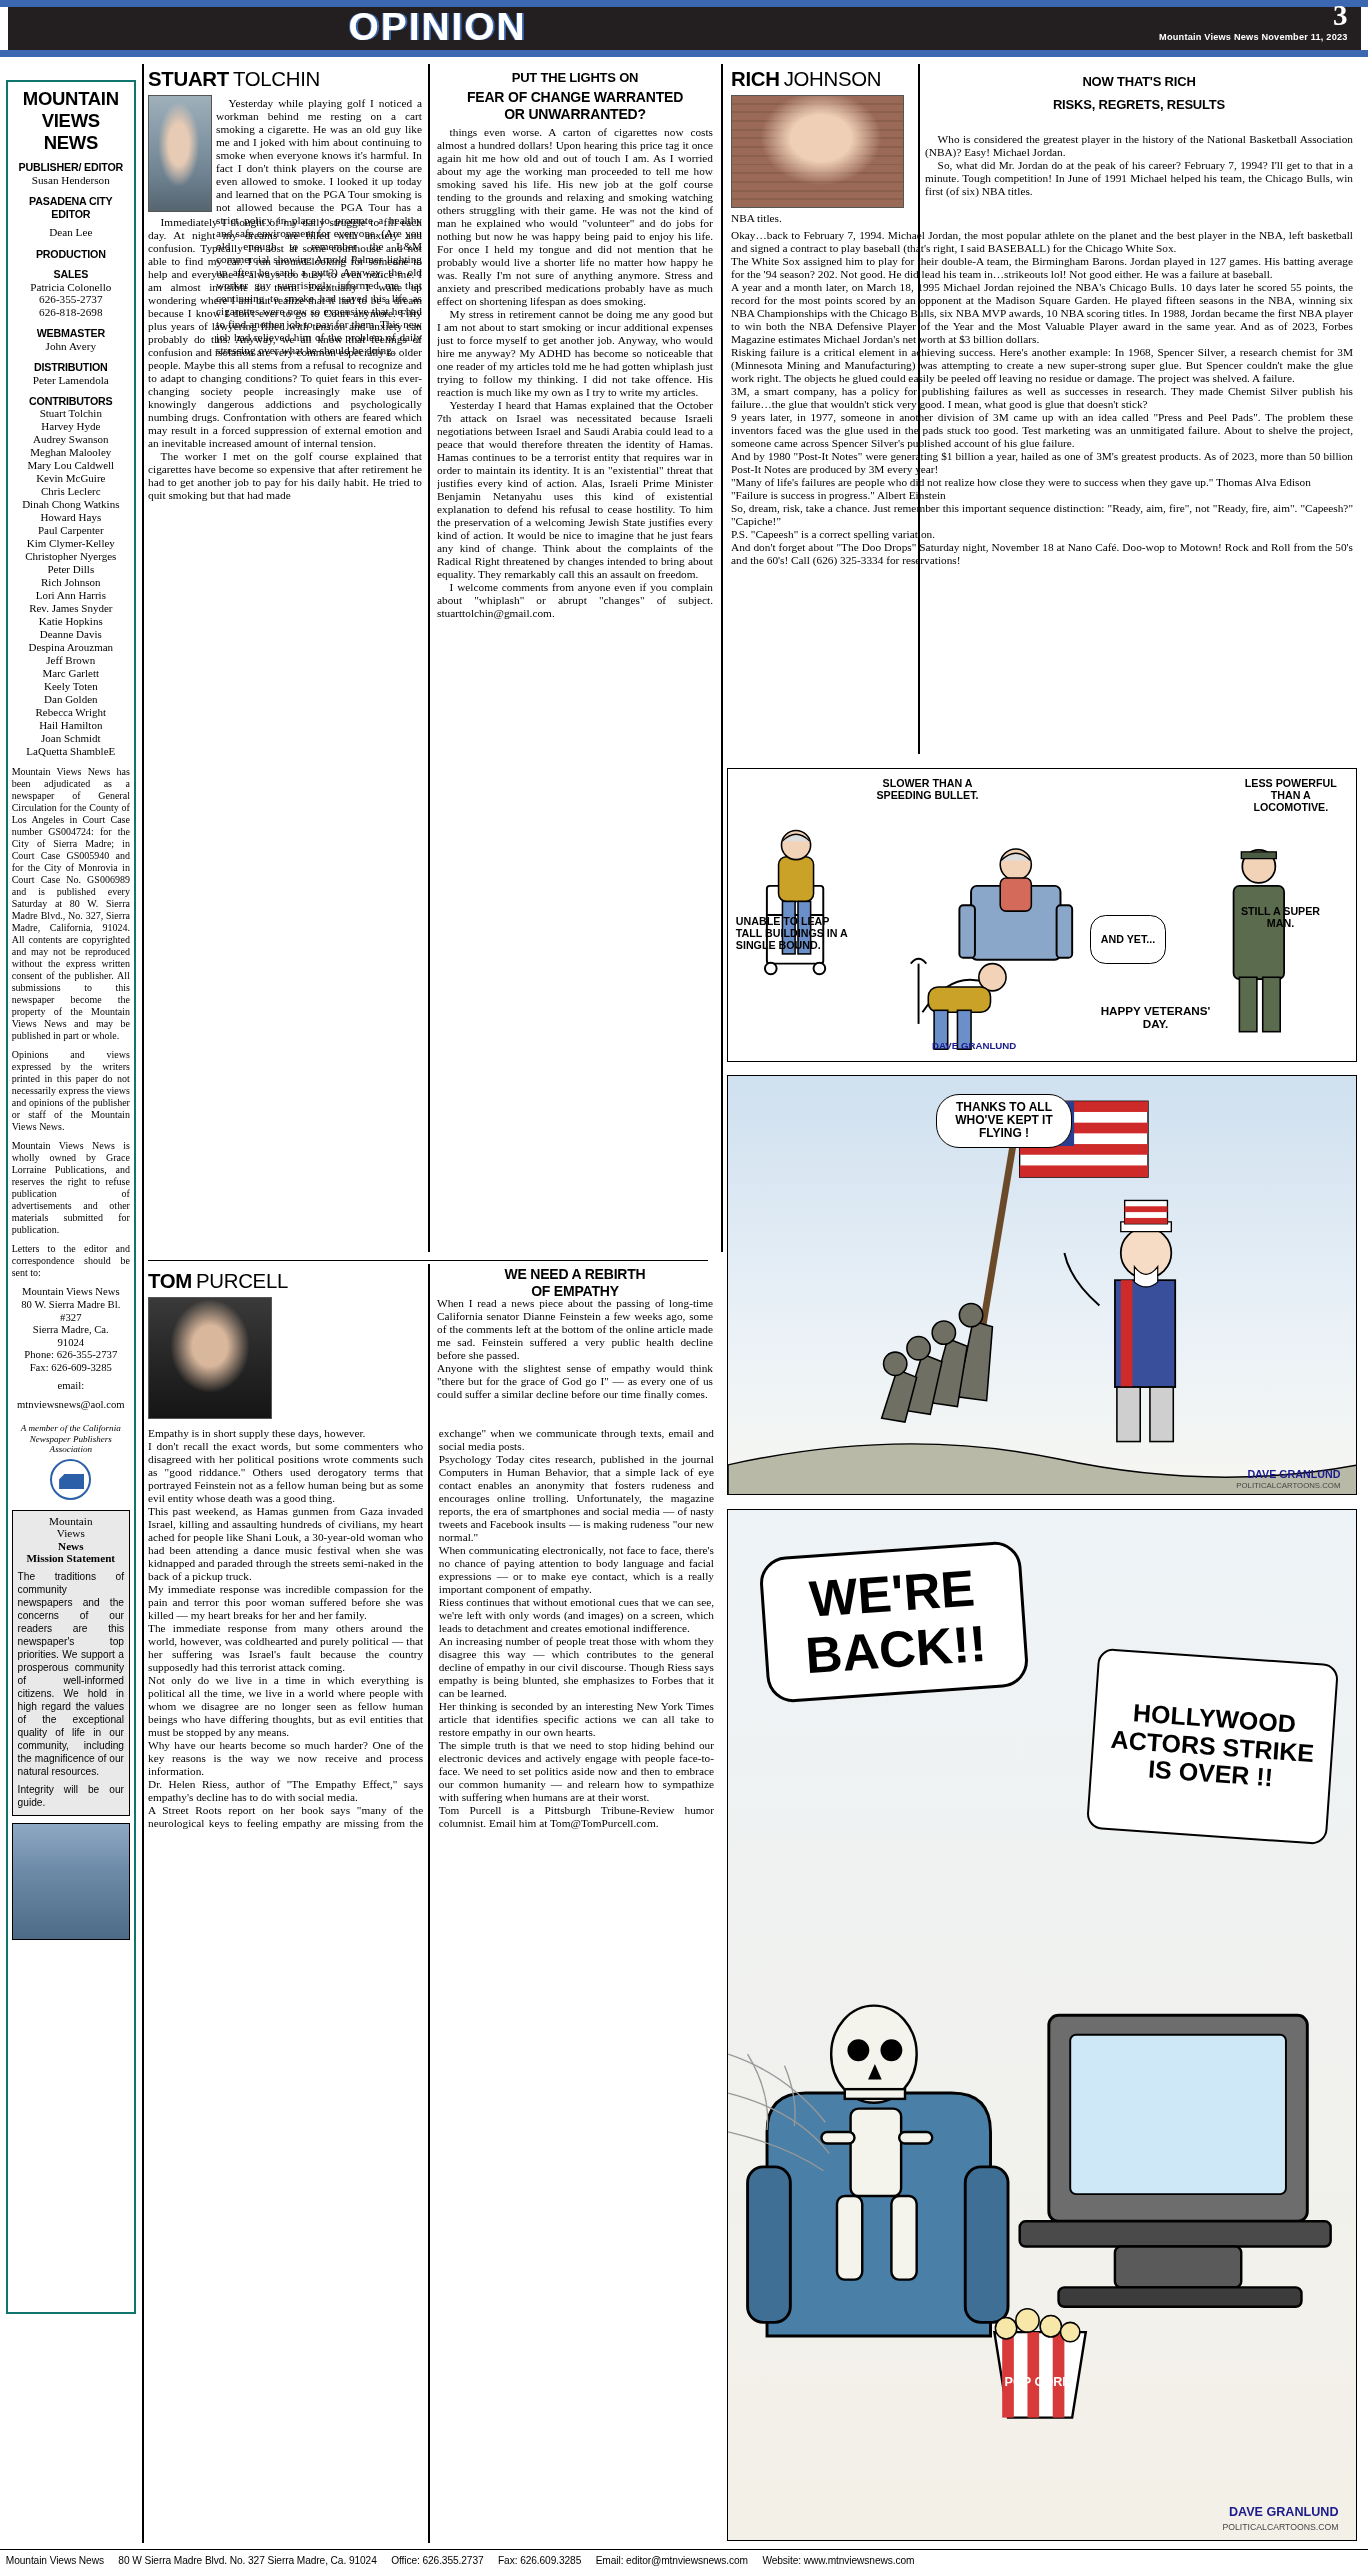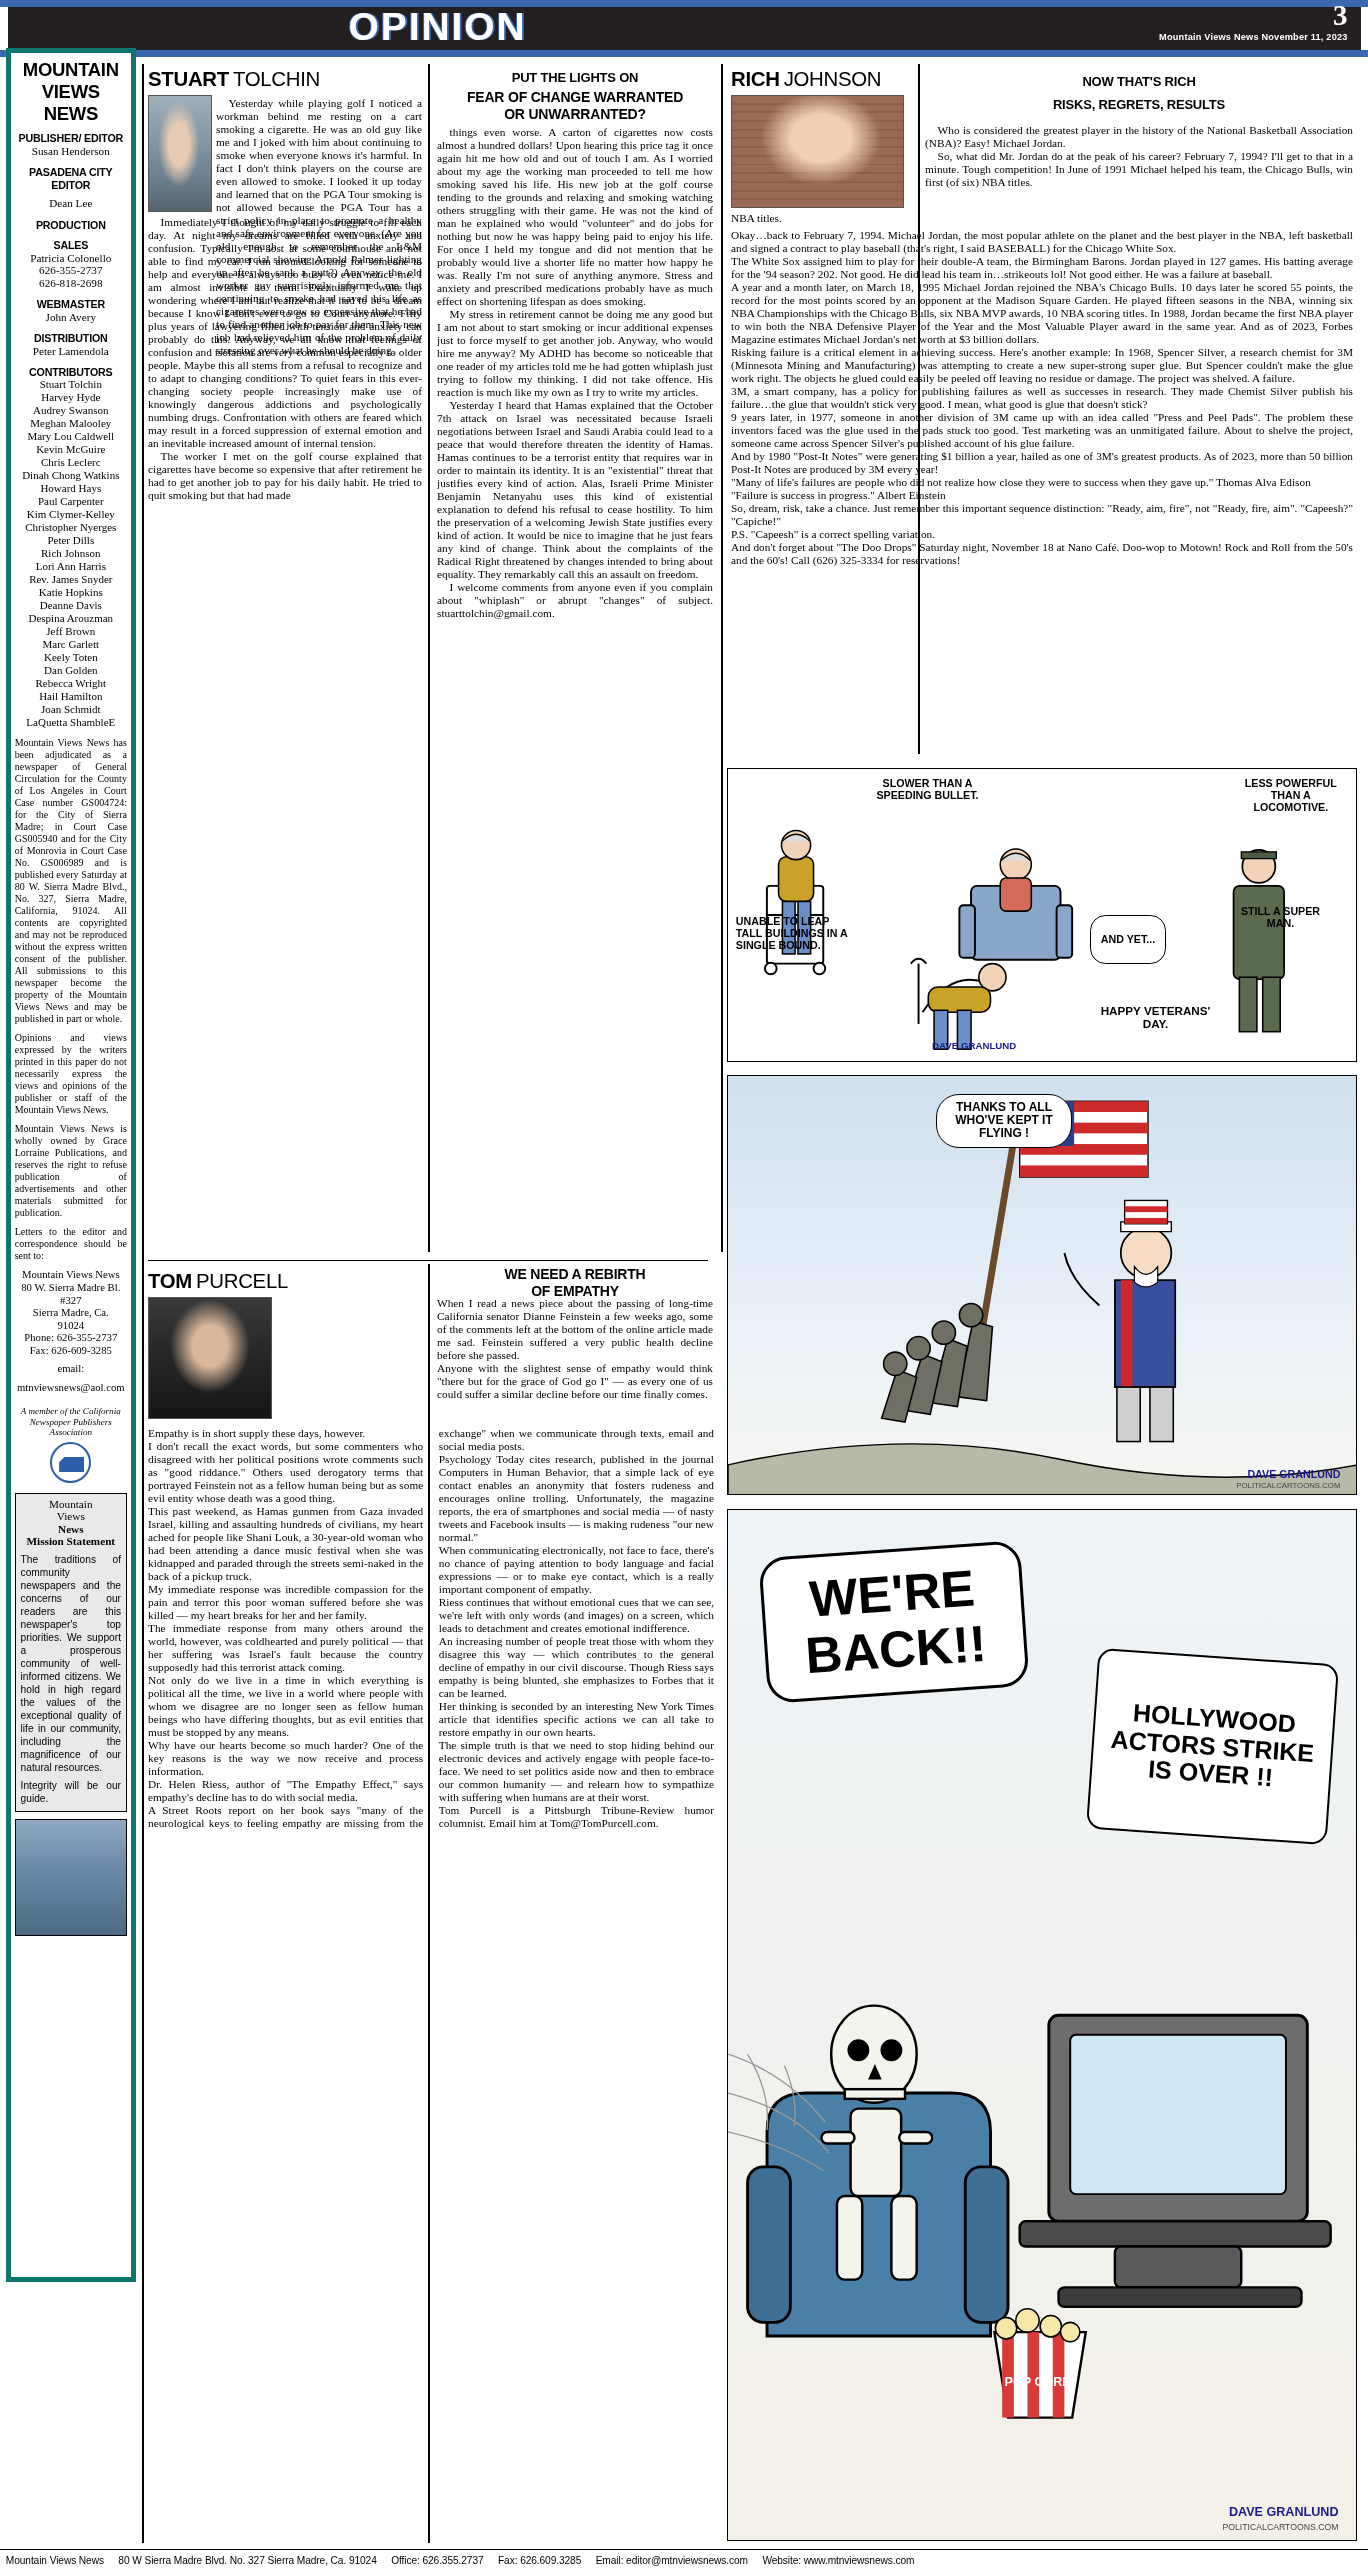--- a/index.html
+++ b/index.html
@@ -35,22 +35,22 @@
     color:#fff; font-family:"Liberation Sans", sans-serif;
     font-size:9.2px; font-weight:bold; letter-spacing:0.2px;
   }
 
   
   .vrule { position:absolute; width:1.9px; background:#000; }
   .hrule { position:absolute; height:1px; background:#000; }
 
   
   .sidebar {
-    position:absolute; left:5.8px; top:48px; width:130px; height:2234px;
-    border:5px solid #0f766e; padding:3.9px 3.9px 0 3.9px; background:#fff;
+    position:absolute; left:5.8px; top:80px; width:130px; height:2234px;
+    border:2px solid #0f766e; padding:3.9px 3.9px 0 3.9px; background:#fff;
     text-align:center;
   }
   .mv-title { font-family:"Liberation Sans", sans-serif; font-weight:bold;
     font-size:18.5px; line-height:19.4px; letter-spacing:-0.3px; margin-top:2.9px; }
   .role { font-family:"Liberation Sans", sans-serif; font-weight:bold;
     font-size:10.7px; line-height:12.6px; margin-top:8.7px; letter-spacing:-0.2px;}
   .role.tight { margin-top:7.8px; }
   .pname { font-family:"Liberation Serif", serif; font-size:11.2px; line-height:12.6px; }
   .clist { font-family:"Liberation Serif", serif; font-size:11px; line-height:13px; }
   .legal { font-family:"Liberation Serif", serif; font-size:10px;
@@ -311,21 +311,21 @@
 
   <div style="position:absolute; left:731px; top:68px; width:292px;">
     <span class="col-head"><b>RICH</b></span>
     <span class="col-head">JOHNSON</span>
   </div>
   <div class="kicker" style="position:absolute; left:925px; top:74px; width:428px;">NOW THAT'S RICH</div>
   <div class="kicker" style="position:absolute; left:925px; top:97px; width:428px;">RISKS, REGRETS, RESULTS</div>
 
   <div class="photo johnson" style="position:absolute; left:731px; top:95px; width:173px; height:113px;"></div>
 
-  <div class="body-txt" style="position:absolute; left:925px; top:124px; width:428px; height:97px; overflow:hidden;" id="john-top">
+  <div class="body-txt" style="position:absolute; left:925px; top:133px; width:428px; height:97px; overflow:hidden;" id="john-top">
       <p>Who is considered the greatest player in the history of the National Basketball Association (NBA)?  Easy! Michael Jordan.</p>
       <p>So, what did Mr. Jordan do at the peak of his career? February 7, 1994? I'll get to that in a minute. Tough competition! In June of 1991 Michael helped his team, the Chicago Bulls, win first (of six) NBA titles.</p>
     </div>
 
   <div class="body-txt" style="position:absolute; left:731px; top:212px; width:622px;" id="john-nba">
       <p class="noind">NBA titles.</p>
     </div>
 
   <div class="body-txt" style="position:absolute; left:731px; top:229px; width:622px; height:525px; overflow:hidden;" id="john-body">
       <p class="noind">Okay…back to February 7, 1994. Michael Jordan, the most popular athlete on the planet and the best player in the NBA, left basketball and signed a contract to play baseball (that's right, I said BASEBALL) for the Chicago White Sox.</p>

